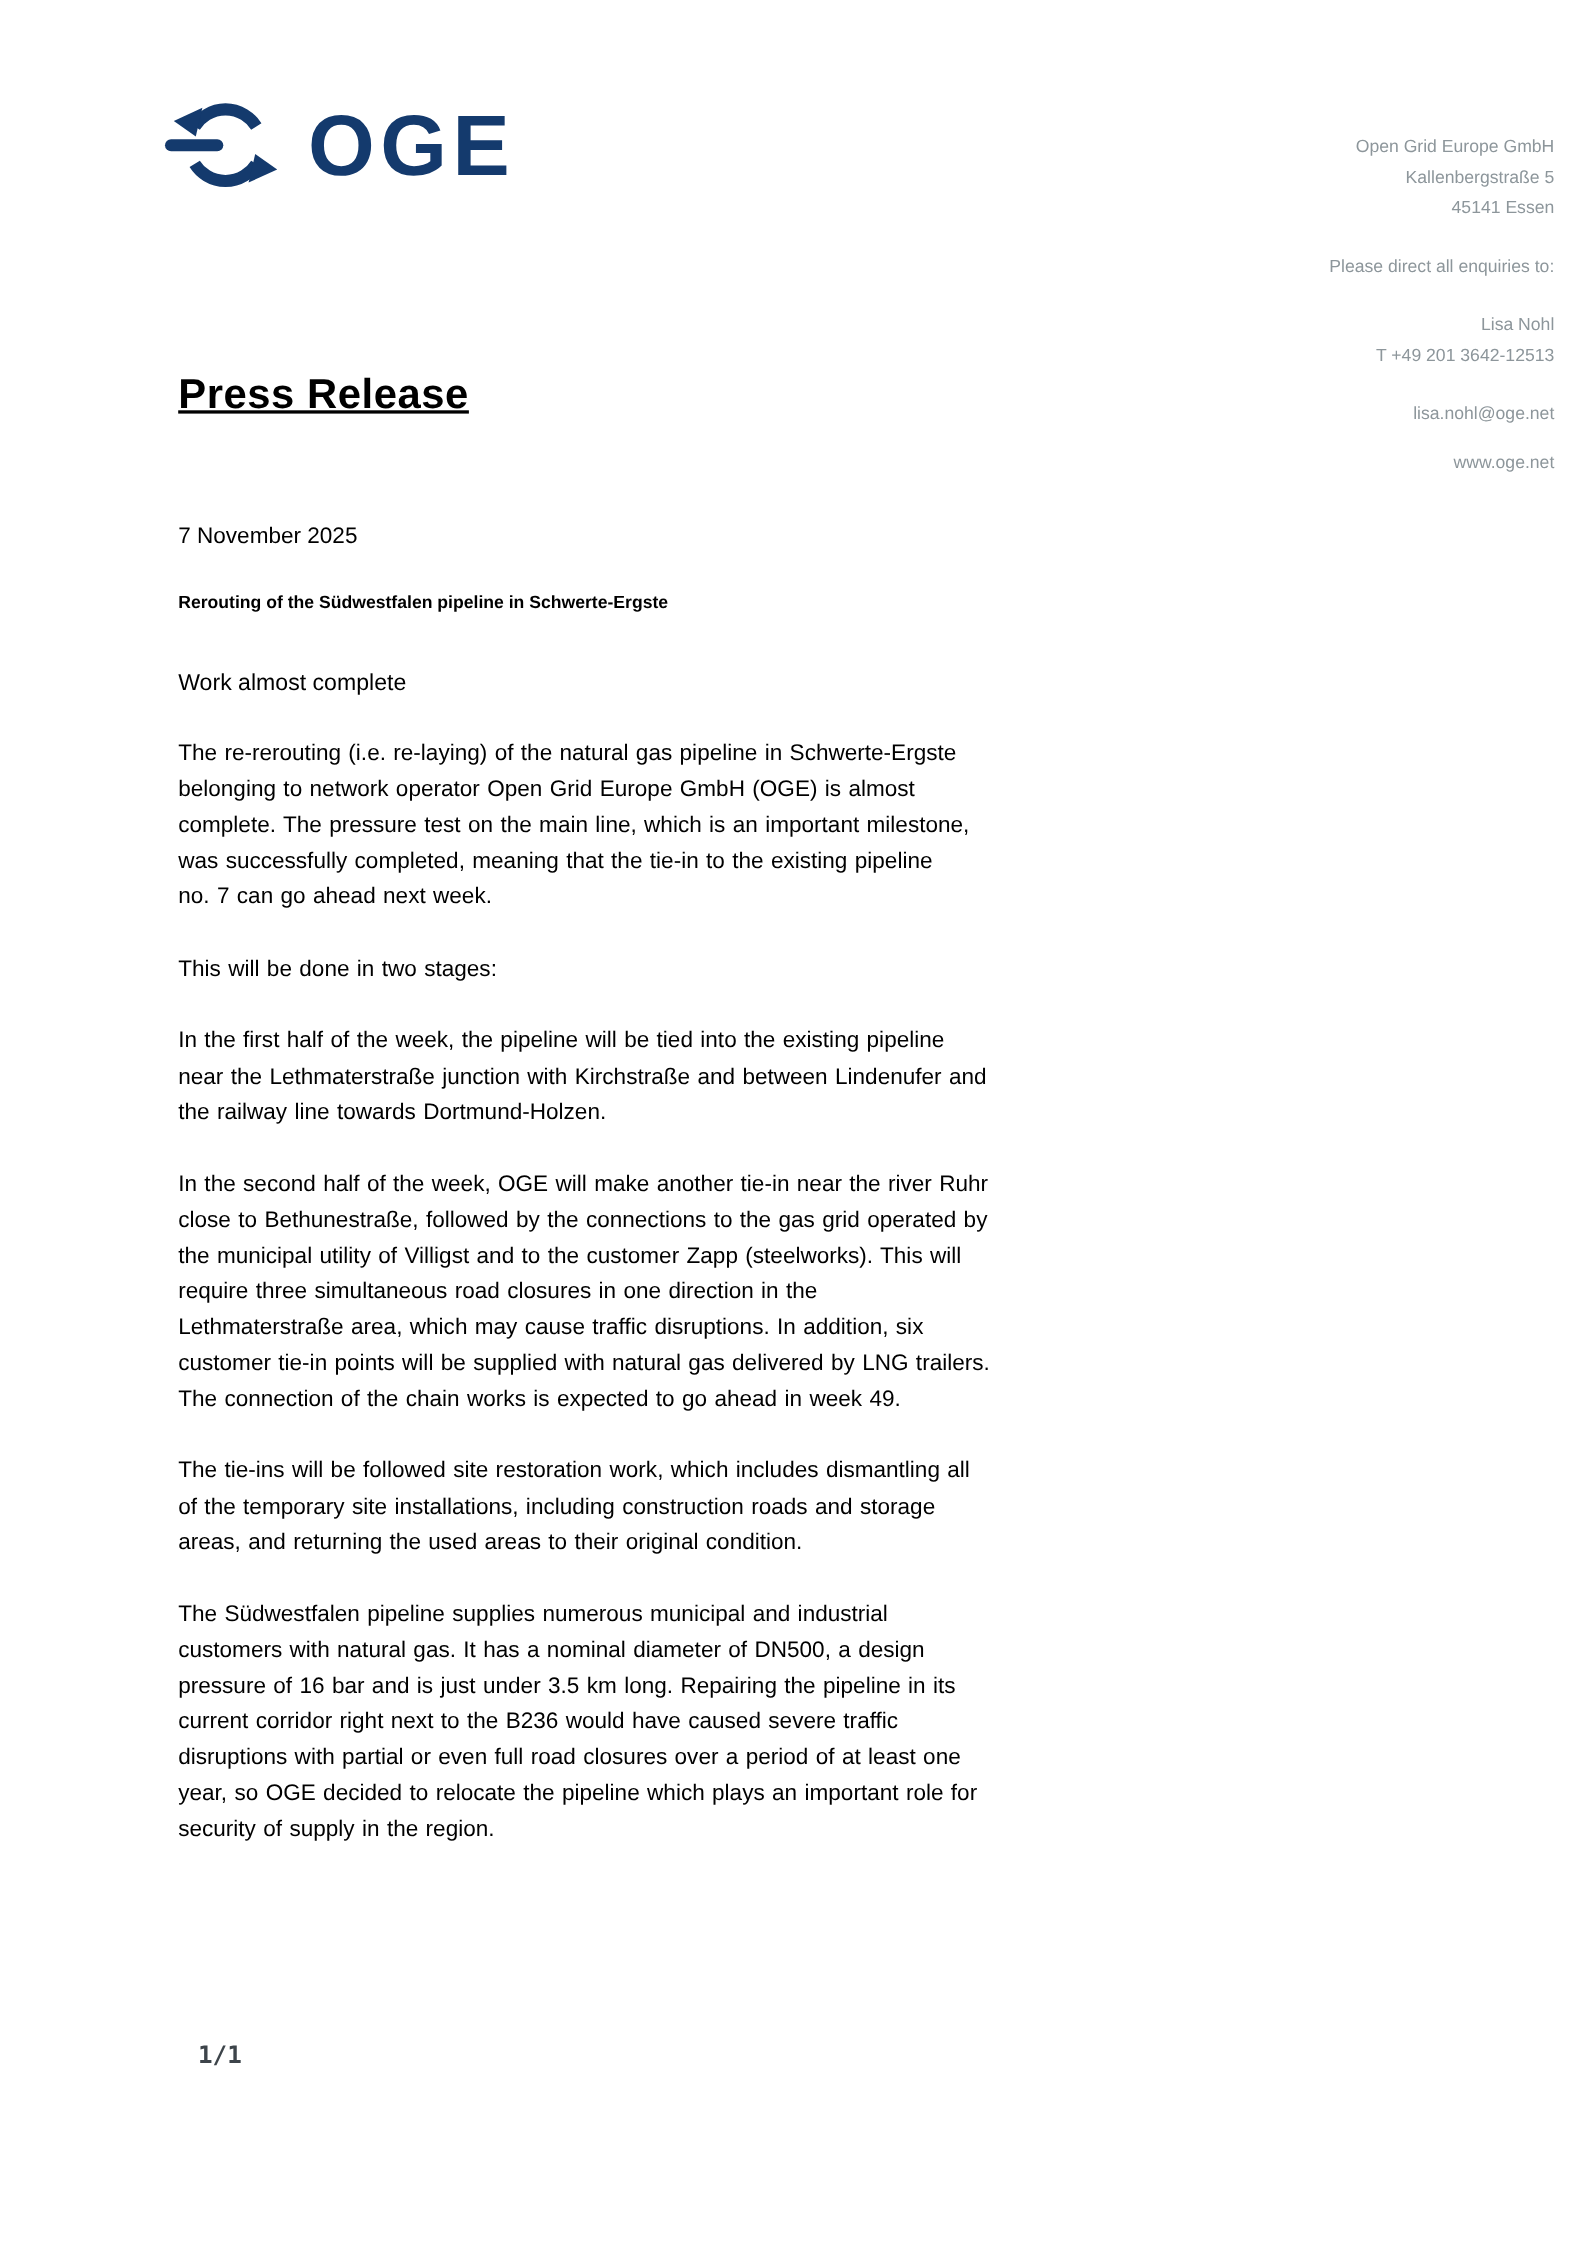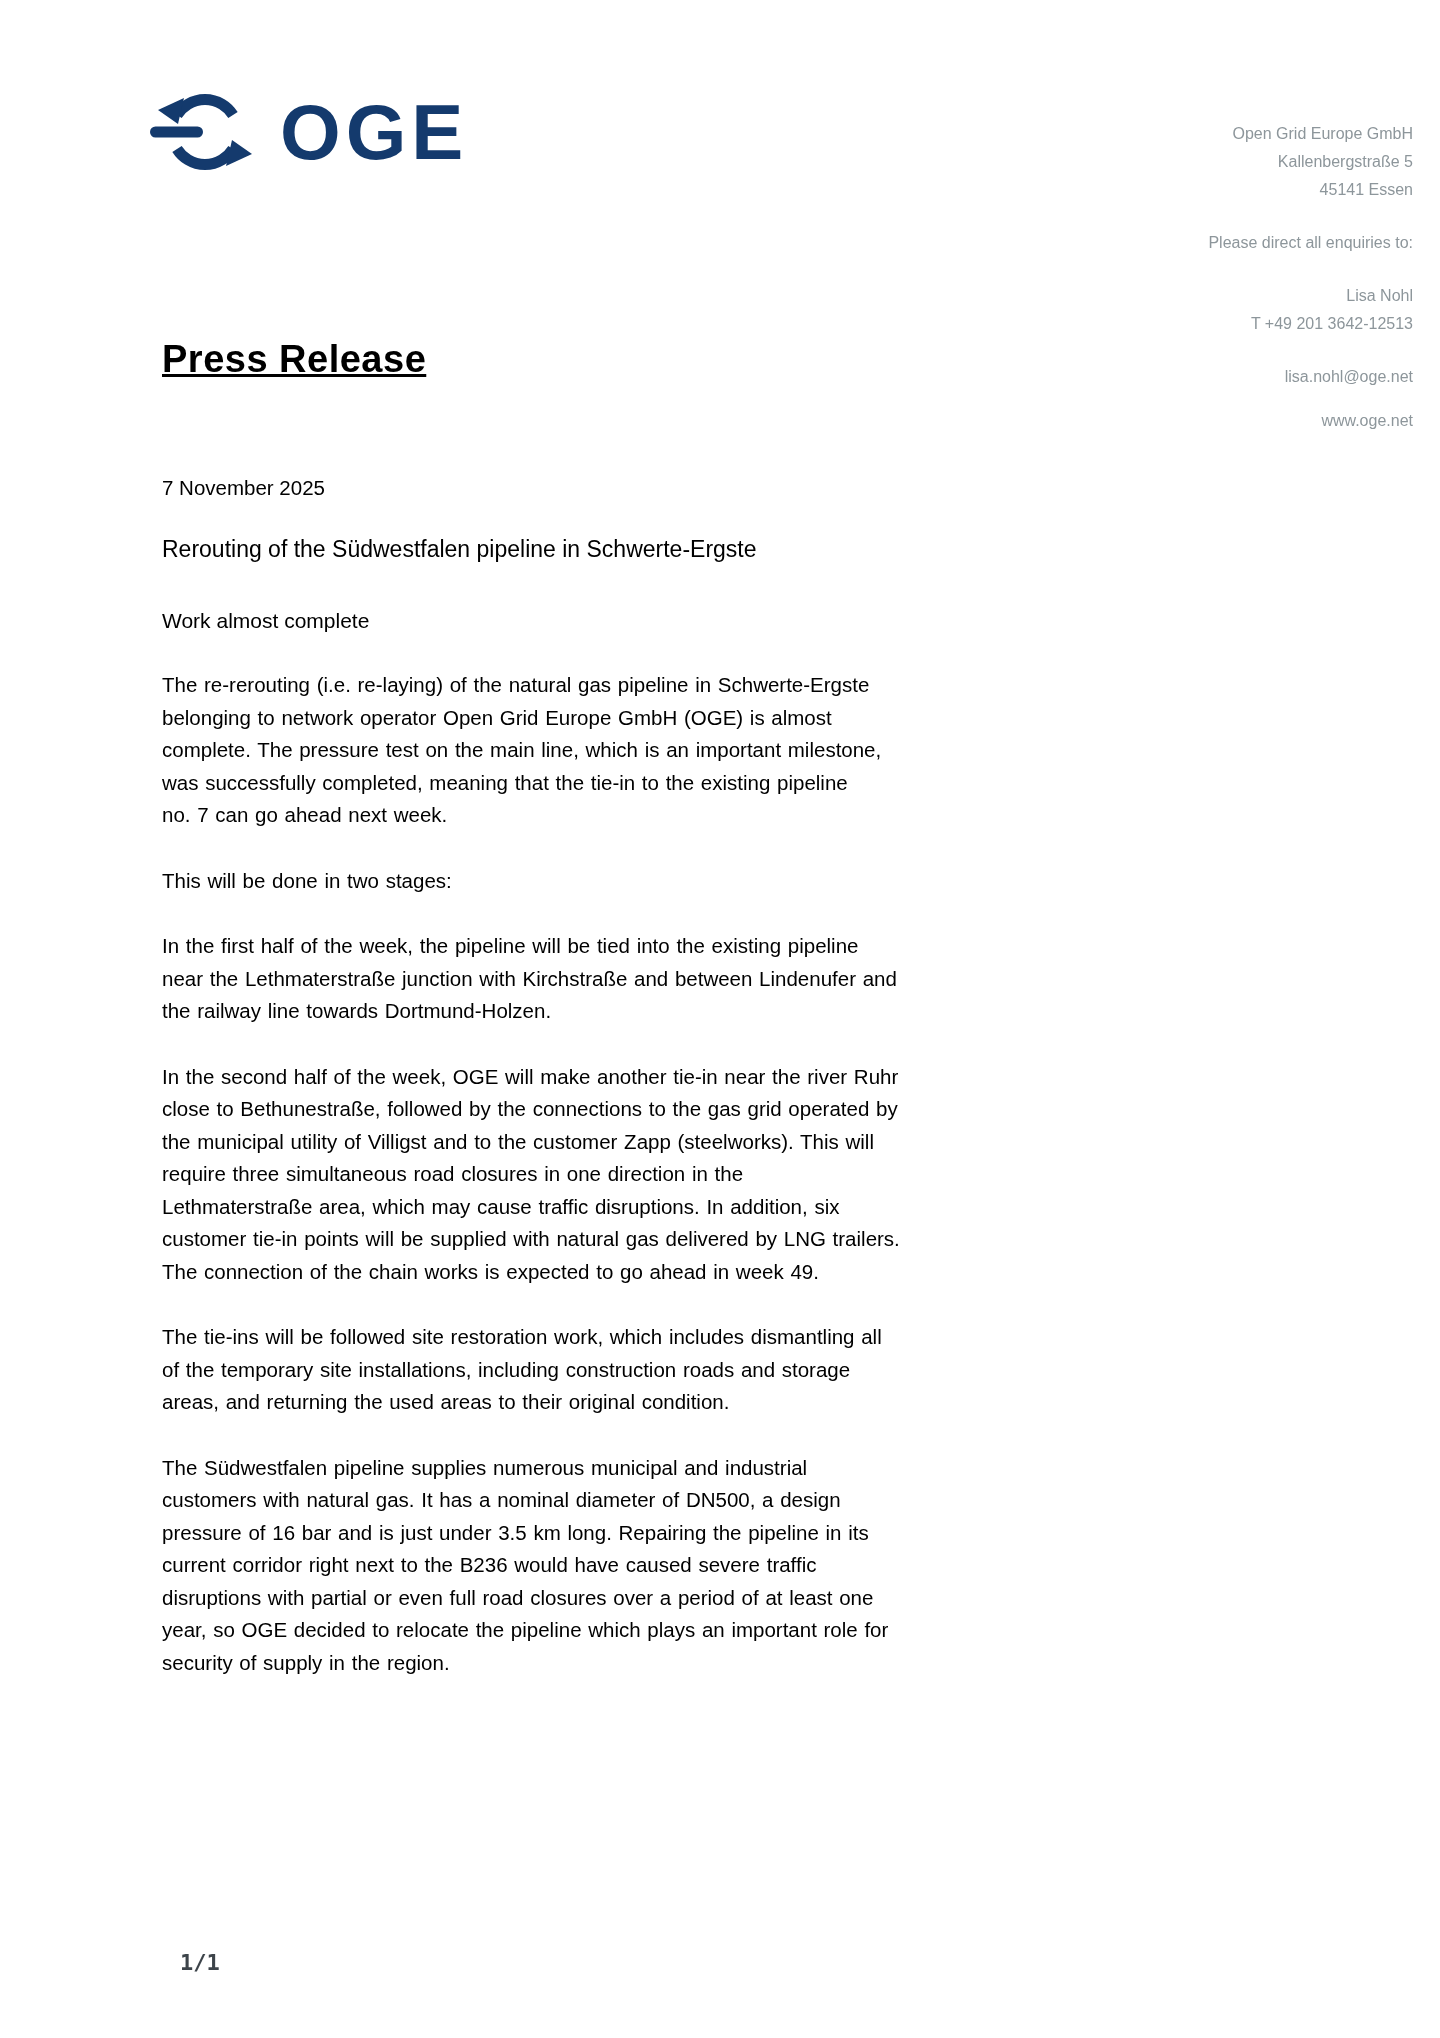--- a/index.html
+++ b/index.html
@@ -62,43 +62,43 @@
     letter-spacing: 0.5px;
     text-decoration: underline;
   }
   .doc-date {
     margin-top: 92px;
     font-size: 20.5px;
     line-height: 30px;
   }
   .doc-headline {
     margin-top: 31px;
-    font-size: 23px;
-    font-weight: normal;
+    font-size: 16px;
+    font-weight: bold;
     line-height: 30px;
   }
   .doc-subheadline {
     margin-top: 42px;
     font-size: 21px;
     font-weight: normal;
     line-height: 30px;
   }
   .doc-paragraph {
     margin-top: 33px;
     font-size: 20.5px;
     line-height: 32.5px;
     white-space: pre-line;
     word-spacing: 1px;
   }
 
   
   .footer {
     position: absolute;
     left: 180px;
-    top: 1950px;
+    top: 1856px;
     font-family: "DejaVu Sans Mono", monospace;
     font-weight: bold;
     font-size: 22px;
     color: #3d444a;
   }
 </style>
 </head>
 <body>
 
 <div class="logo">

